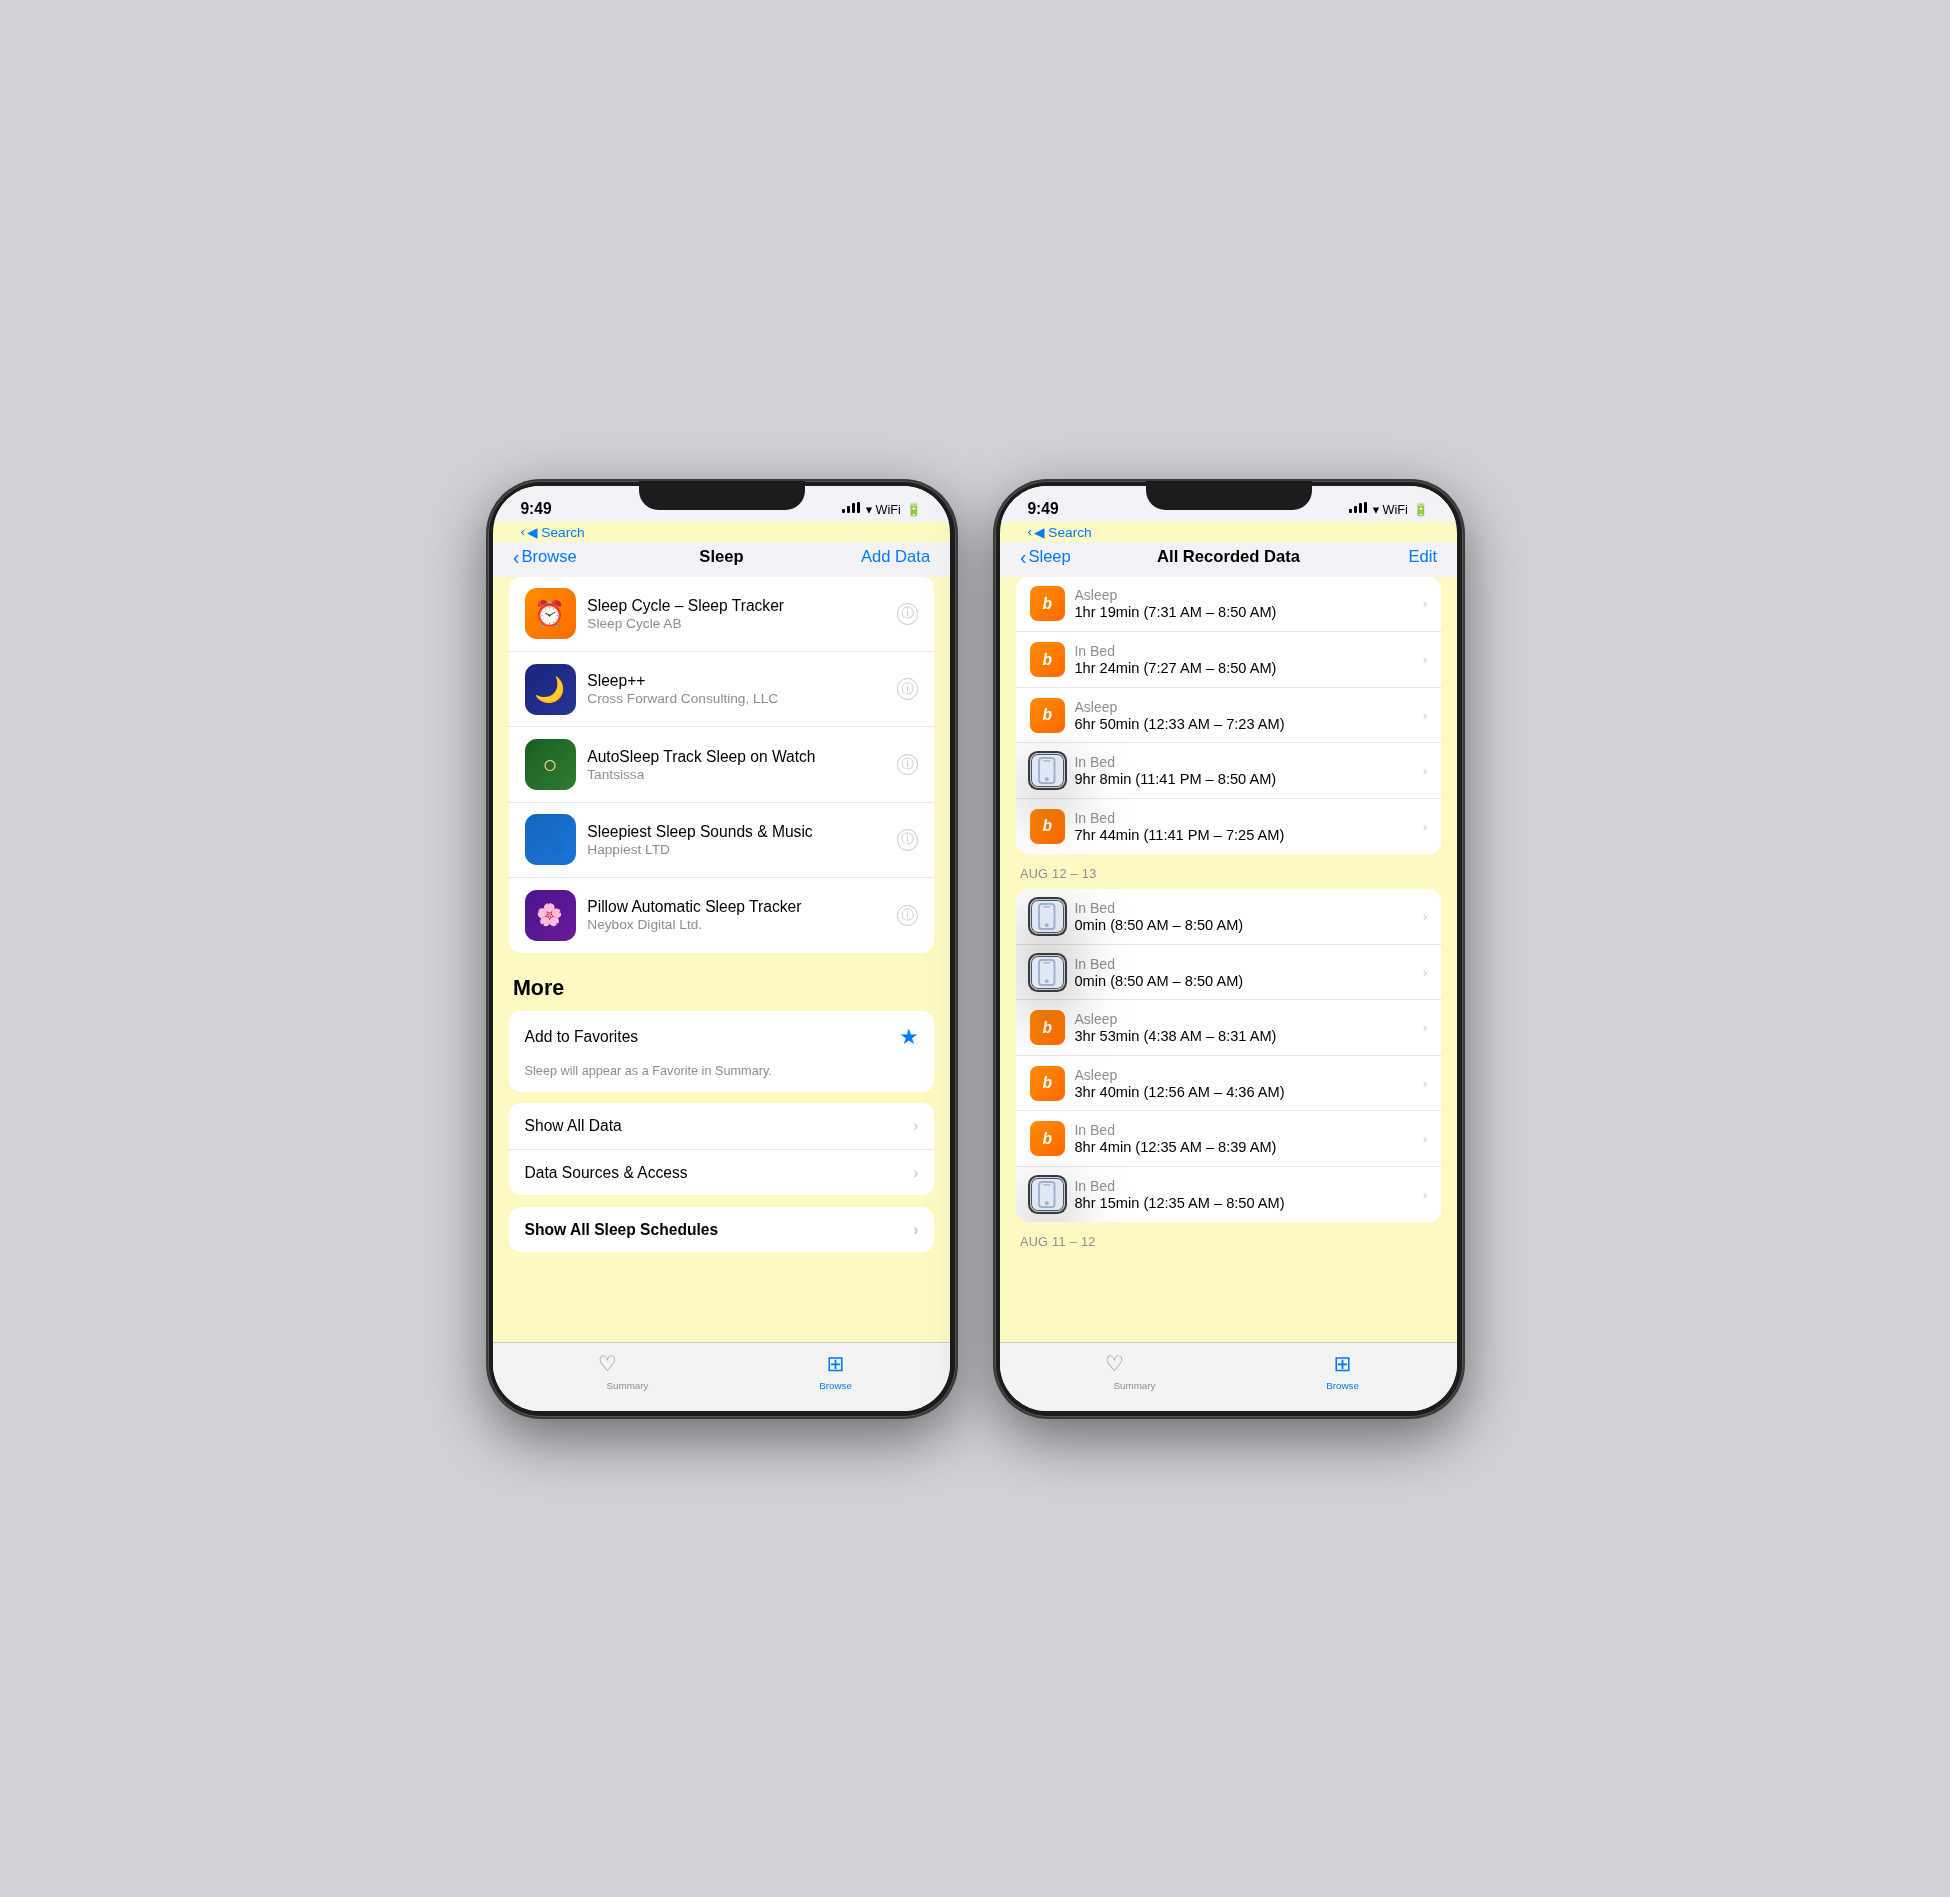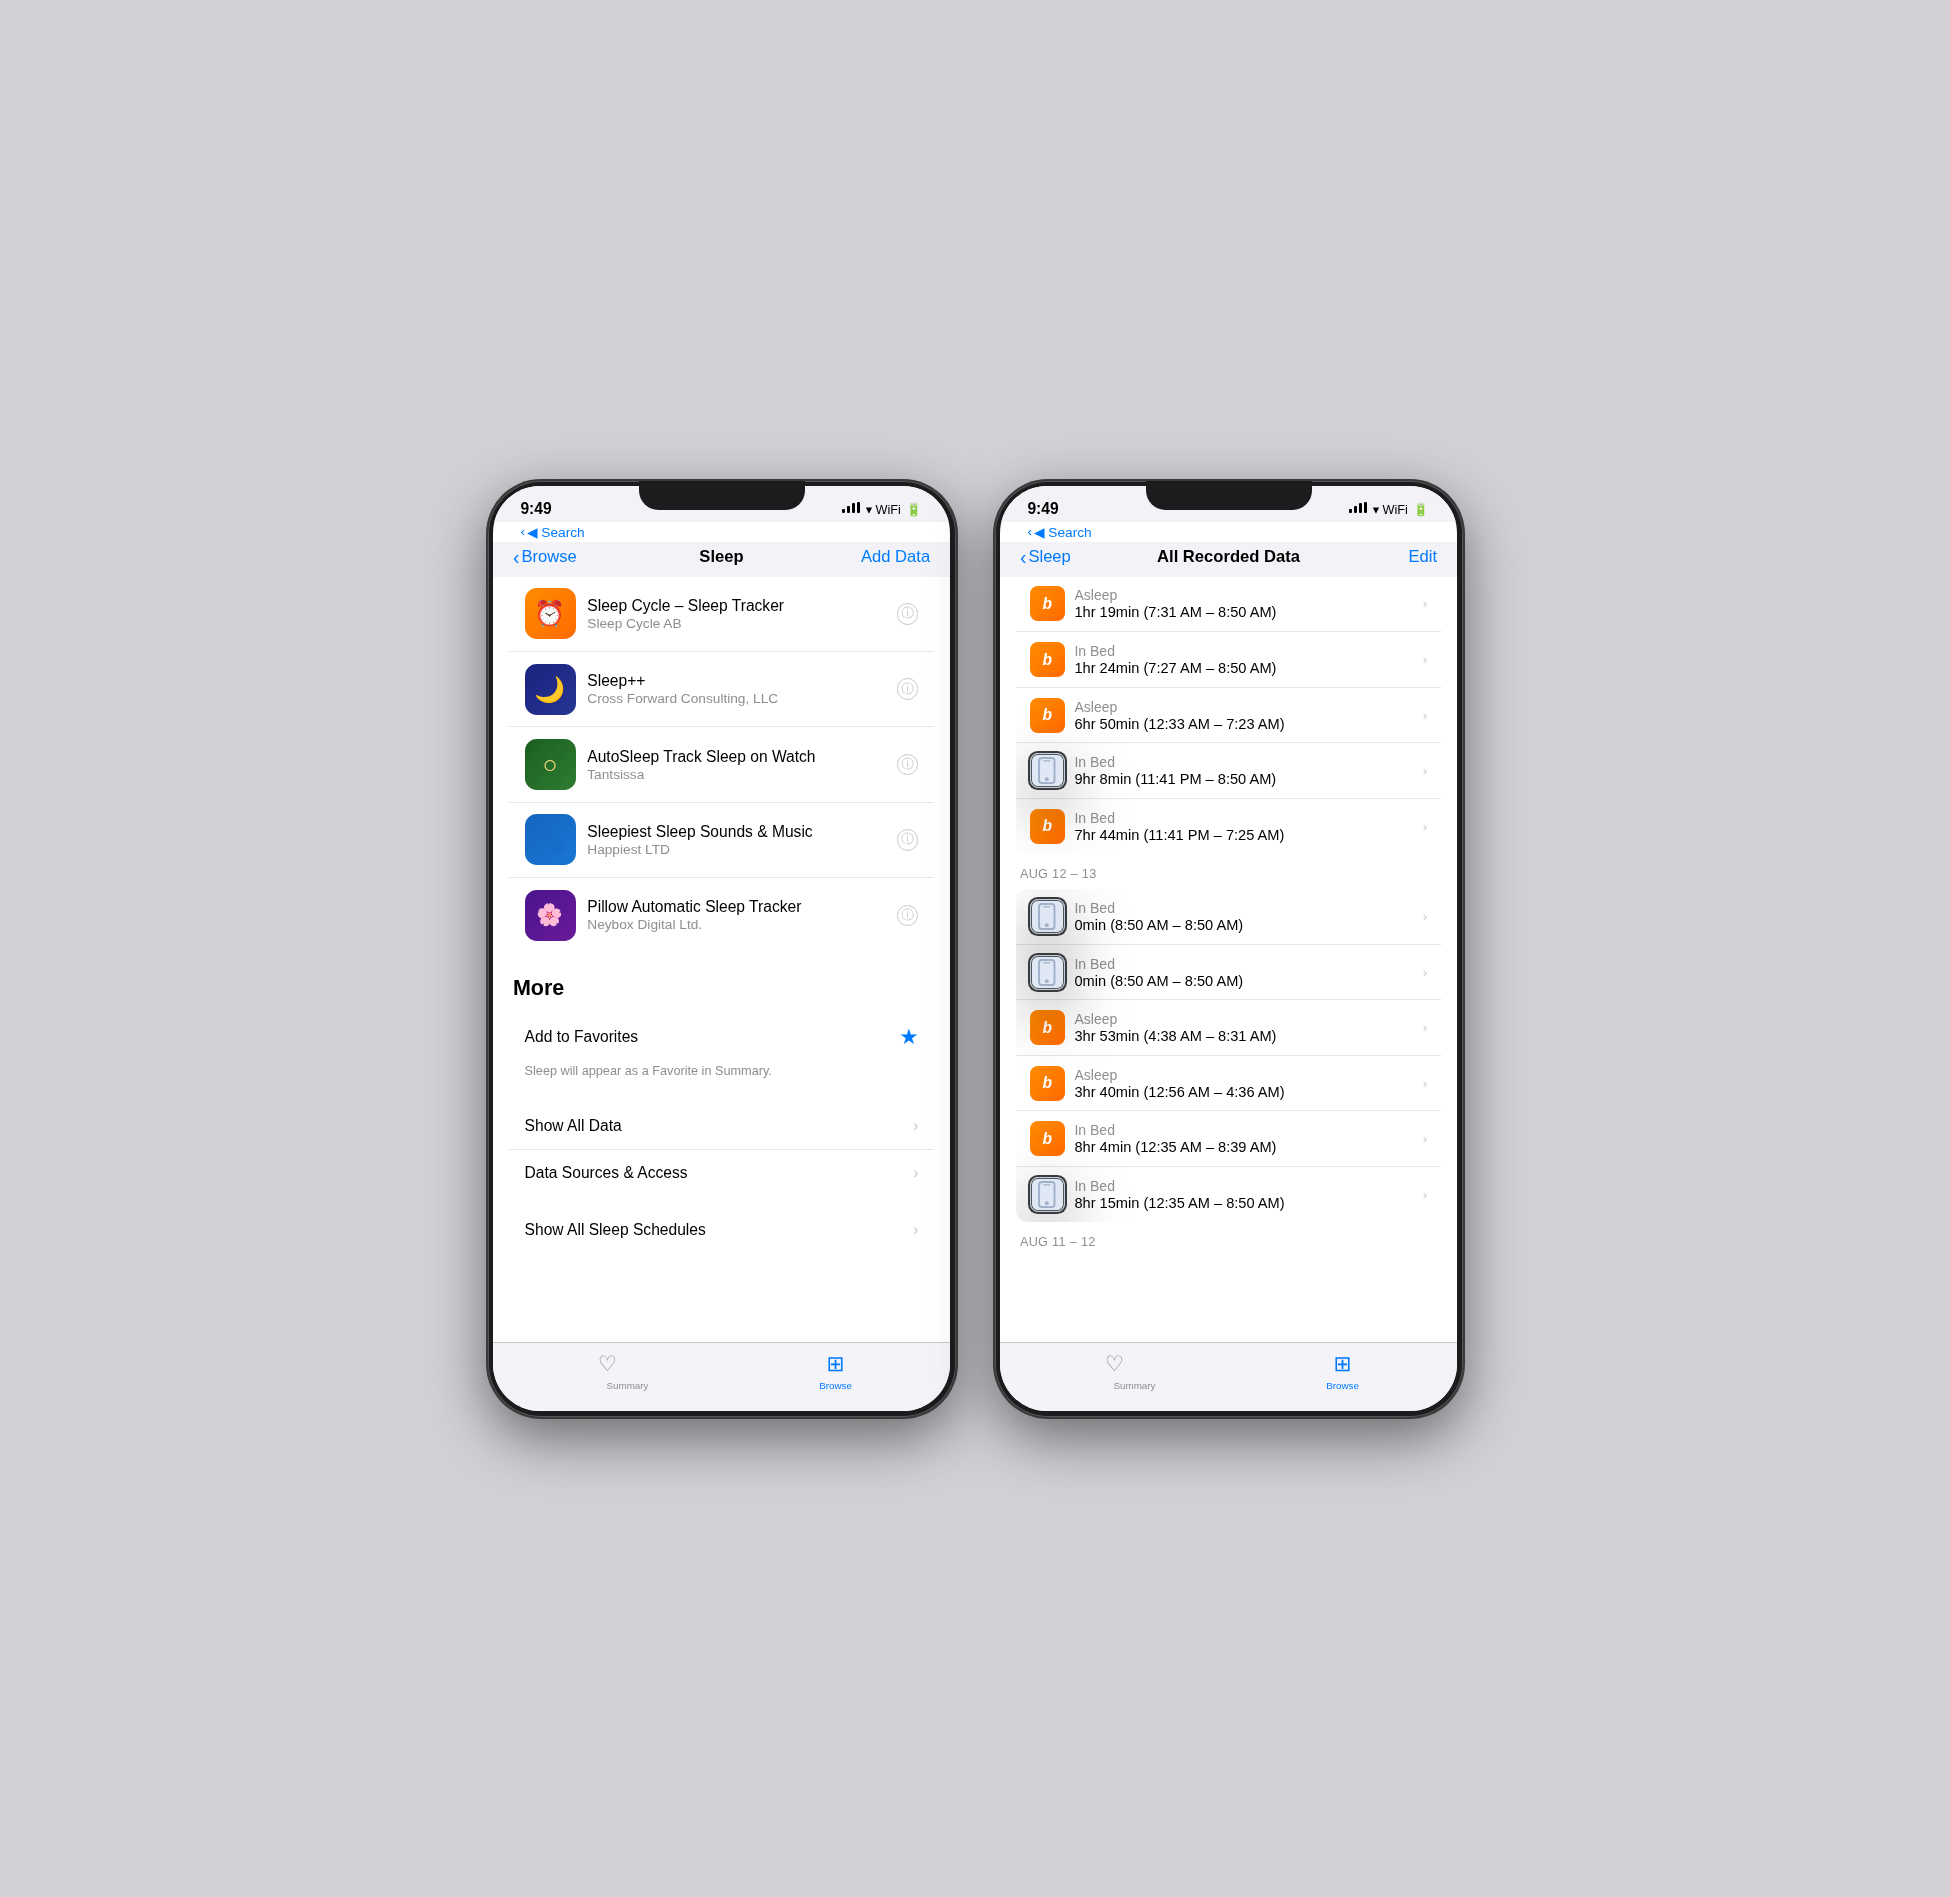--- a/index.html
+++ b/index.html
@@ -39,21 +39,21 @@
       z-index: 100;
     }
 
     
     .screen {
       position: absolute;
       top: 5.9px;
       left: 5.9px;
       right: 5.9px;
       bottom: 5.9px;
-      background: #ffffff;
+      background: #fef9c3;
       border-radius: 47px;
       overflow: hidden;
       display: flex;
       flex-direction: column;
     }
 
     
     .status-bar {
       display: flex;
       justify-content: space-between;
@@ -237,20 +237,21 @@
     .option-row:last-child { border-bottom: none; }
     .option-label { font-size: 15.6px; color: #000; }
     .option-chevron { font-size: 15.6px; color: #c7c7cc; }
 
     
     .schedule-list {
       background: #fff;
       margin: 11.7px 15.6px 0;
       border-radius: 11.7px;
       overflow: hidden;
+      font-weight: bold;
     }
 
     
     .tab-bar {
       display: flex;
       background: rgba(242,242,247,0.92);
       border-top: 0.5px solid #c8c8cc;
       padding: 7.8px 0 19.5px;
       flex-shrink: 0;
     }

